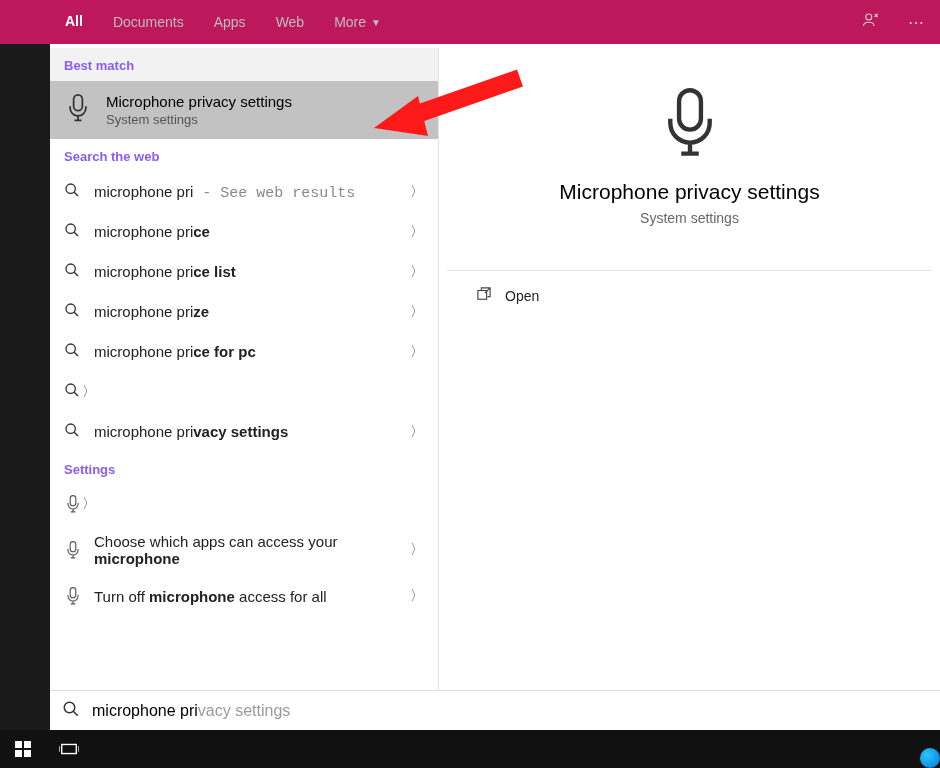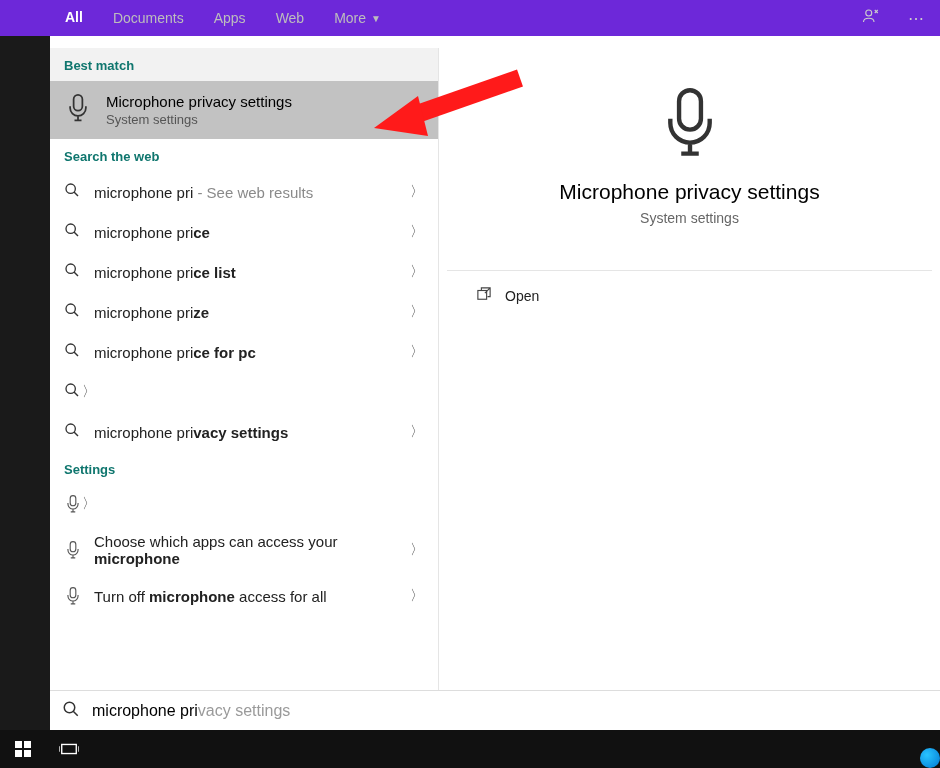--- a/index.html
+++ b/index.html
@@ -1,41 +1,41 @@
 <!DOCTYPE html>
 <html><head>
 <meta charset="utf-8">
 <style>
   * { box-sizing: border-box; margin: 0; padding: 0; font-family: "Segoe UI", Arial, sans-serif; }
   body { width: 940px; height: 768px; background: #fff; overflow: hidden; position: relative; }
 
-  .topbar { position: absolute; left:0; right:0; top:0; height:36px; background:#6d28d9; display:flex; align-items:center; padding:0 0 0 50px; }
+  .topbar { position: absolute; left:0; right:0; top:0; height:44px; background:#be185d; display:flex; align-items:center; padding:0 0 0 50px; }
   .topbar .tab { color:#bdbdbd; font-size:14px; padding:0 15px; height:48px; display:flex; align-items:center; cursor:pointer; }
   .topbar .tab.active { color:#fff; border-bottom:2px solid #fff; font-weight:600; }
   .topbar .tab.more .chev { margin-left:5px; font-size:10px;}
   .topbar-right { position:absolute; right:10px; display:flex; gap:16px; align-items:center;}
   .topbar-right .icon { color:#ccc; font-size:16px; cursor:pointer; padding:6px;}
 
   .panel { position:absolute; top:48px; left:50px; right:0; bottom:78px; display:flex; background:#fff;}
   .left-col { width:388px; background:#fff; display:flex; flex-direction:column; overflow:hidden;}
   .right-col { flex:1; background:#fff; border-left:1px solid #e5e5e5;}
 
-  .section-header { padding:10px 14px 8px; font-size:13px; font-weight:600; color:#0f766e; background:#f2f2f2;}
+  .section-header { padding:10px 14px 8px; font-size:13px; font-weight:600; color:#8b5cf6; background:#f2f2f2;}
   .section-header.plain { background:#fff; }
 
   .best-match { display:flex; align-items:center; padding:12px 14px; background:#c2c2c2; cursor:pointer;}
   .best-match .mic-icon svg { width:28px; height:28px;}
   .best-match .texts { margin-left:14px;}
   .best-match .title { font-size:15px; color:#000; }
   .best-match .subtitle { font-size:13px; color:#555; margin-top:2px;}
 
   .result-row { display:flex; align-items:center; padding:10px 14px; cursor:pointer; position:relative;}
   .result-row .search-icon { width:18px; color:#333;}
   .result-row .label { margin-left:12px; font-size:15px; color:#222; flex:1;}
-  .result-row .label .gray { color:#8a8a8a;}
+  .result-row .label .gray { color:#8a8a8a;font-family:Liberation Mono, monospace;}
   .result-row .chev { color:#555; font-size:14px;}
   .result-row.setting .mic-outline { width:18px; display:flex; justify-content:center;}
   .result-row.setting .mic-outline svg{width:14px;height:18px;}
 
   .right-hero { text-align:center; padding:40px 30px 20px;}
   .right-hero svg { width:56px; height:70px;}
   .right-hero .title { font-size:21px; color:#000; margin-top:18px;}
   .right-hero .sub { font-size:14px; color:#666; margin-top:6px;}
   .right-actions { border-top:1px solid #e5e5e5; margin:24px 8px 0;}
   .right-action { display:flex; align-items:center; gap:14px; padding:16px 30px; cursor:pointer; font-size:14px; color:#222;}

